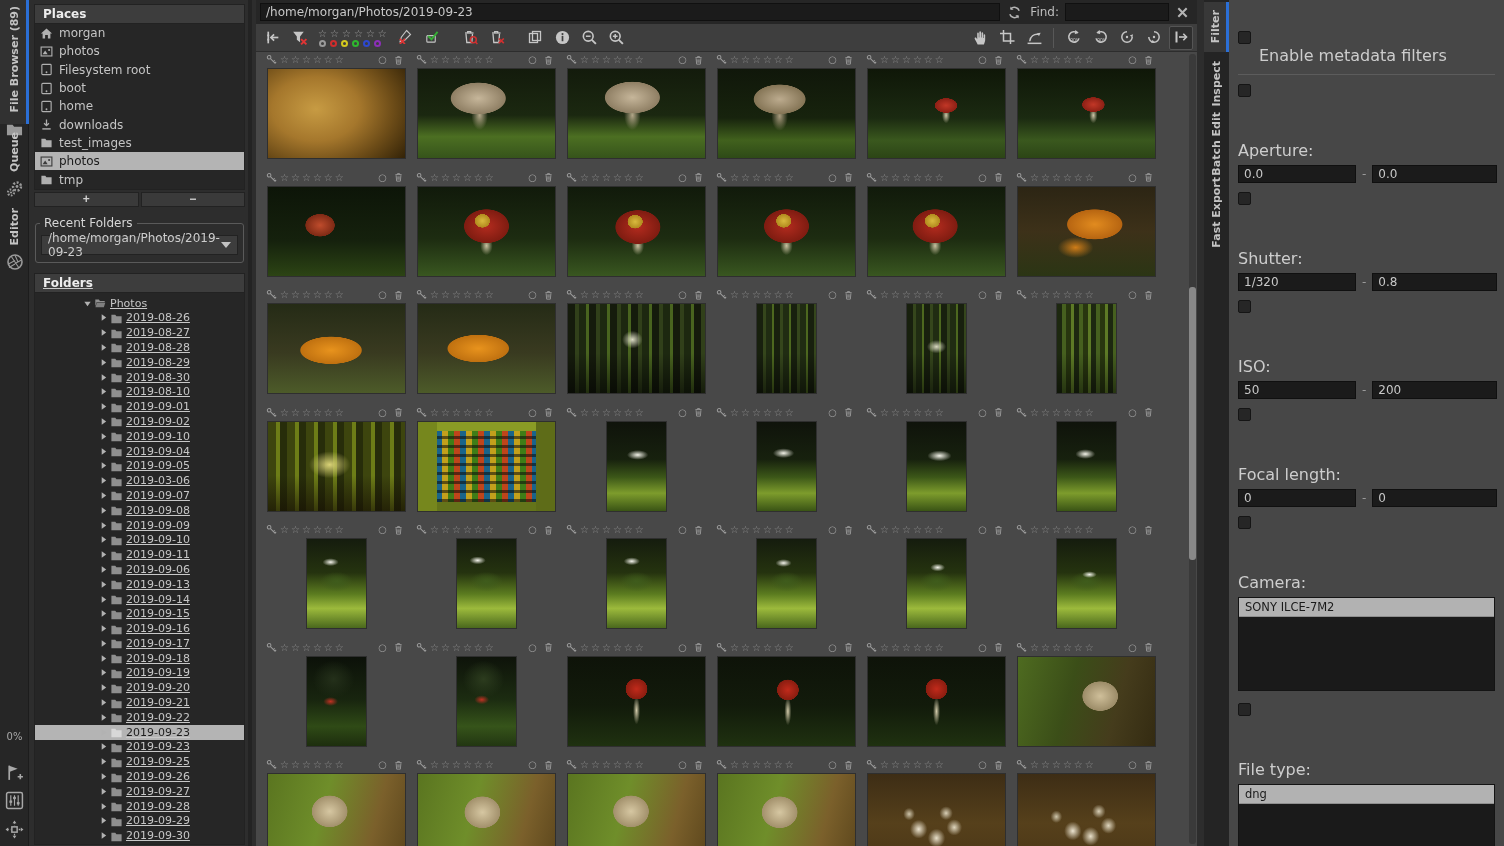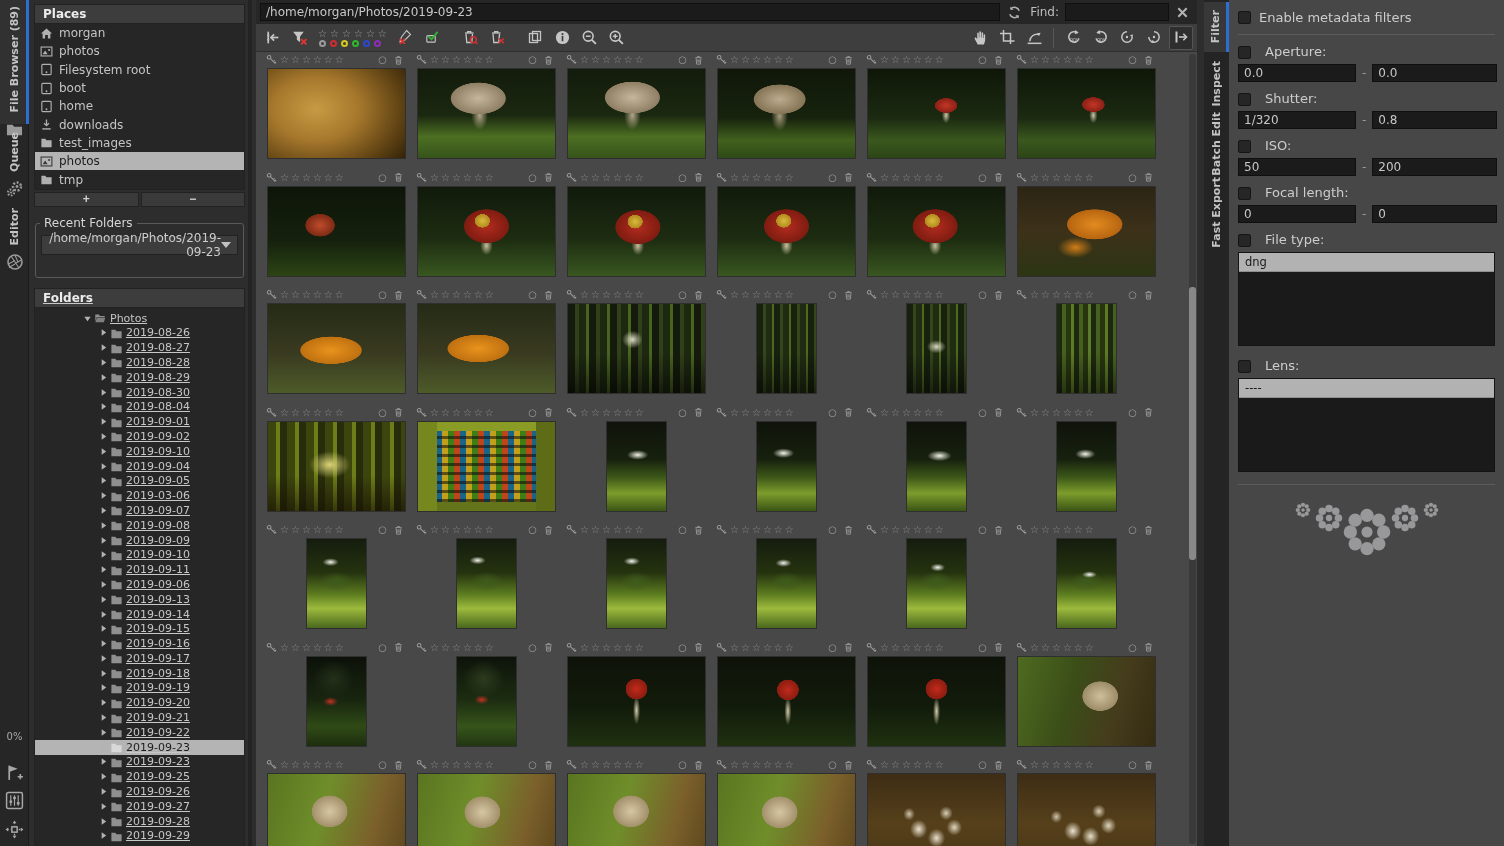--- a/index.html
+++ b/index.html
@@ -19,21 +19,21 @@
   
   .sidebar { position:absolute; left:30px; top:0; width:222px; height:846px; background:#2d2d2d; border-right:4px solid #232323; padding:4px 3px 0 4px; }
   .panel-hdr { background:#3d3d3d; border:1px solid #222; color:#ededed; font-weight:bold; padding:2px 8px; font-size:12px; }
   .places-list { background:#262626; border:1px solid #222; border-top:none; }
   .place-item { display:flex; align-items:center; gap:6px; height:18.3px; padding:0 5px; color:#c4c4c4; cursor:default; }
   .place-item .pi { width:13px; height:13px; color:#b0b0b0; flex:none; }
   .place-item.sel { background:#b4b4b4; color:#1c1c1c; }
   .place-item.sel .pi { color:#3c3c3c; }
   .pm-row { display:flex; gap:2px; margin-top:2px; }
   .pm-btn { flex:1; height:15px; background:#3a3a3a; border:1px solid #222; color:#cfcfcf; font-size:12px; font-weight:bold; line-height:11px; text-align:center; }
-  .groupbox { position:relative; border:1px solid #5a5a5a; border-radius:3px; margin:16px 1px 10px 1px; padding:11px 5px 22px 5px;text-align:right; }
+  .groupbox { position:relative; border:1px solid #5a5a5a; border-radius:3px; margin:16px 1px 10px 1px; padding:11px 5px 7px 5px; }
   .gb-label { position:absolute; top:-8px; left:4px; background:#2d2d2d; padding:0 4px; color:#d6d6d6; font-size:12px; }
   .combo { display:flex; align-items:center; height:20px; background:#3d3d3d; border:1px solid #222; padding:0 6px; color:#cccccc; font-size:12px; }
   .combo .arrow { margin-left:auto; width:0; height:0; border-left:5px solid transparent; border-right:5px solid transparent; border-top:6px solid #c2c2c2; }
   .folders-wrap { margin-top:2px; height:566px;text-decoration:underline; }
   .tree { background:#262626; border:1px solid #222; border-top:none; height:552px; overflow:hidden; font-size:11px; padding-top:3px; }
   .tree-row { display:flex; align-items:center; height:14.8px; color:#c6c6c6; }
   .tree-row .tri { width:9px; height:9px; color:#b2b2b2; flex:none; margin-right:2px; }
   .tree-row .fic { width:12px; height:12px; color:#8f8f8f; flex:none; margin-right:4px; }
   .tree-row.root { padding-left:48px; }
   .tree-row.child { padding-left:64px; }
@@ -75,24 +75,24 @@
   .vscroll { position:absolute; right:1px; top:54px; bottom:2px; width:7px; background:#3a3a3a; border-radius:3px; }
   .vscroll .thumb { position:absolute; left:0; width:7px; top:233px; height:273px; background:#888; border-radius:3px; }
 
   
   .right-strip { position:absolute; left:1204px; top:0; width:25px; height:846px; background:#242424; }
   .rtab { position:absolute; left:0; width:25px; display:flex; align-items:center; justify-content:center; }
   .rtab.active { background:#383838; border-right:3px solid #2b6fd6; }
   .right-panel { position:absolute; left:1229px; top:0; width:275px; height:846px; background:#474747; padding:10px 9px 0 9px; overflow:hidden; }
   .f-row { display:flex; align-items:center; gap:8px; }
   .cb { width:13px; height:13px; background:#262626; border:1px solid #151515; border-radius:2px; flex:none; }
-  .f-lbl { color:#cdcdcd; font-size:13px; }
+  .f-lbl { color:#cdcdcd; font-size:16px;margin-top:36px; }
   .hsep { border:none; border-top:1px solid #5c5c5c; margin:9px 0; }
   .f-group { margin-bottom:2px; }
-  .f-label-row { display:flex; align-items:flex-end; gap:14px; margin:9px 0 5px 0; }
+  .f-label-row { display:flex; align-items:flex-start; gap:8px; margin:9px 0 5px 0;flex-direction:column; }
   .f-inputs { display:flex; align-items:center; gap:6px; }
   .f-inputs input { width:118px; height:18px; background:#1b1b1b; border:1px solid #101010; color:#c8c8c8; font-size:12px; padding:0 5px; font-family:inherit; }
   .f-inputs input:last-child { width:125px; }
   .f-inputs .dash { color:#9a9a9a; }
   .f-list { background:#1a1a1a; border:1px solid #141414; height:94px; overflow:hidden; }
   .f-list .li { height:19px; line-height:19px; background:#b2b2b2; color:#1a1a1a; font-size:11.5px; padding:0 6px; border-bottom:1px solid #8f8f8f; }
   .ornament { display:flex; justify-content:center; margin-top:6px; color:#98989a; }
 </style>
 </head>
 <body>
@@ -337,21 +337,21 @@
           <span class="tri">
             <svg viewBox="0 0 10 10" width="9" height="9">
               <path d="M3 1.5 8 5 3 8.5z" fill="currentColor"></path>
             </svg>
           </span>
           <span class="fic">
             <svg viewBox="0 0 14 14" width="13" height="13">
               <path d="M1.5 3h4.2l1.2 1.6h5.6V12H1.5z" fill="currentColor"></path>
             </svg>
           </span>
-          <span>2019-08-04</span>
+          <span>2019-08-10</span>
         </div>
         <div class="tree-row child">
           <span class="tri">
             <svg viewBox="0 0 10 10" width="9" height="9">
               <path d="M3 1.5 8 5 3 8.5z" fill="currentColor"></path>
             </svg>
           </span>
           <span class="fic">
             <svg viewBox="0 0 14 14" width="13" height="13">
               <path d="M1.5 3h4.2l1.2 1.6h5.6V12H1.5z" fill="currentColor"></path>
@@ -1983,20 +1983,29 @@
           <span class="f-lbl">Focal length:</span>
         </div>
         <div class="f-inputs">
           <input value="0" style="">
           <span class="dash">-</span>
           <input value="0" style="">
         </div>
       </div>
     </div>
   <div id="filter-lists">
+      <div class="f-group" style="margin-bottom: 12px;">
+        <div class="f-label-row">
+          <span class="cb"></span>
+          <span class="f-lbl">Camera:</span>
+        </div>
+        <div class="f-list">
+          <div class="li">SONY ILCE-7M2</div>
+        </div>
+      </div>
       <div class="f-group" style="margin-bottom: 12px;">
         <div class="f-label-row">
           <span class="cb"></span>
           <span class="f-lbl">File type:</span>
         </div>
         <div class="f-list">
           <div class="li">dng</div>
         </div>
       </div>
       <div class="f-group" style="margin-bottom: 12px;">

